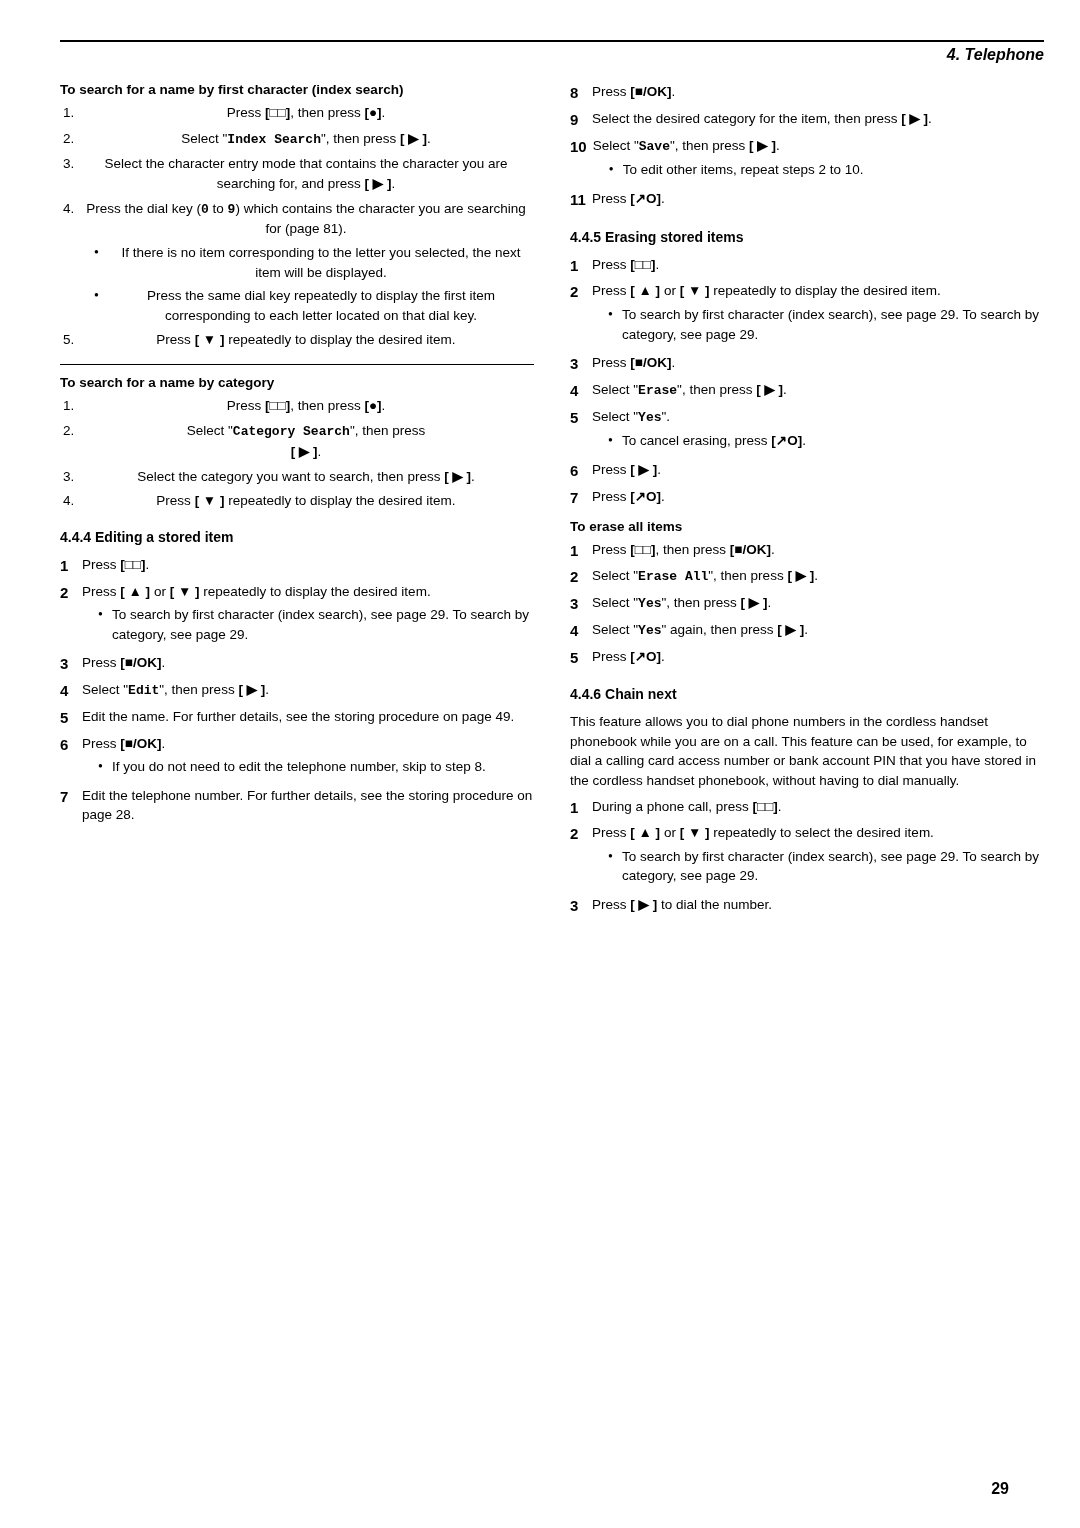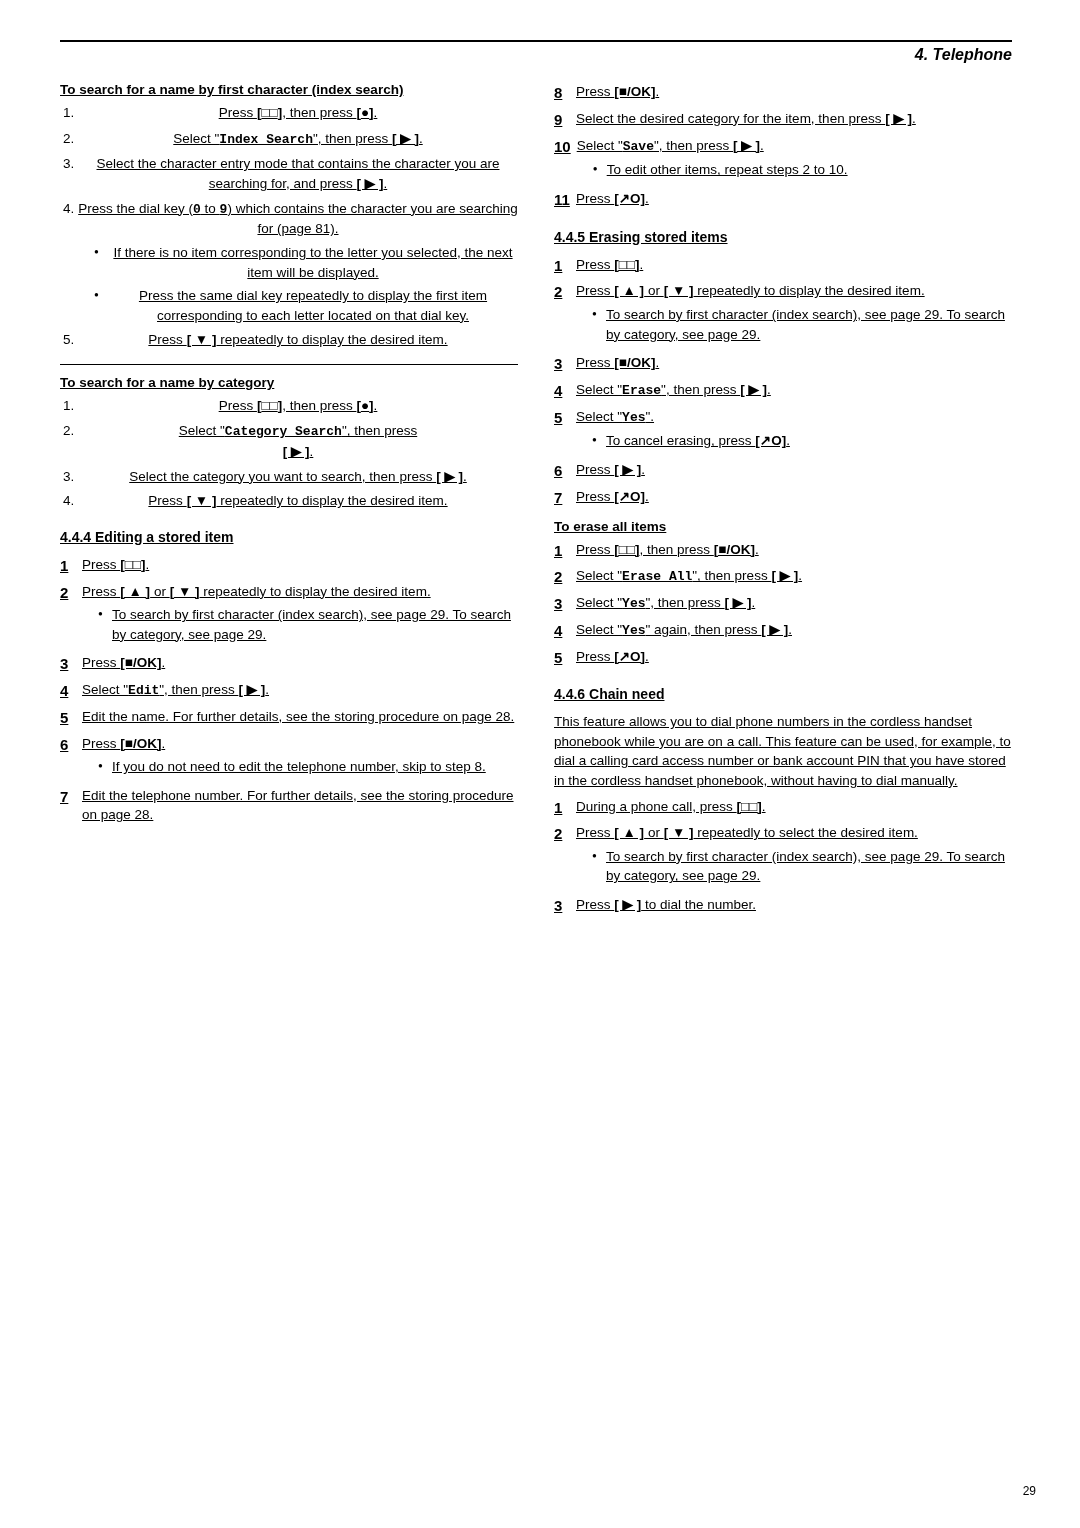--- a/index.html
+++ b/index.html
@@ -8,42 +8,41 @@
       font-family: Arial, Helvetica, sans-serif;
       font-size: 13.5px;
       color: #000;
       width: 1080px;
       min-height: 1528px;
       position: relative;
     }
     .page-container {
       width: 1080px;
       min-height: 1528px;
-      padding: 40px 68px 60px 60px;
+      padding: 40px 36px 60px 60px;
       position: relative;
     }
     .header-rule {
       border: none;
       border-top: 2px solid #000;
       margin-bottom: 4px;
     }
     .page-header {
       display: flex;
       justify-content: flex-end;
       margin-bottom: 18px;
     }
     .page-header-title {
       font-size: 16px;
       font-style: italic;
       font-weight: bold;
     }
     .two-col {
       display: flex;
       gap: 36px;
-      text-decoration: underline;
     }
     .col-left {
       flex: 1;
       max-width: 490px;
     }
     .col-right {
       flex: 1;
       max-width: 490px;
     }
     .section-rule {
@@ -118,23 +117,23 @@
       font-family: Arial, sans-serif;
       font-weight: bold;
     }
     p.para {
       margin-bottom: 6px;
       line-height: 1.45;
     }
     .page-num {
       position: absolute;
       bottom: 30px;
-      right: 44px;
-      font-size: 12px;
-      font-weight: normal;
+      right: 71px;
+      font-size: 16px;
+      font-weight: bold;
     }
     .sub-section-heading {
       font-size: 13.5px;
       font-weight: bold;
       margin: 10px 0 6px 0;
     }
   </style>
 </head>
 <body>
 
@@ -210,21 +209,21 @@
         <span class="step-content">Press <b>[■/OK]</b>.</span>
       </div>
       <div class="step-row">
         <span class="step-num">4</span>
         <span class="step-content">
           Select "<code>Edit</code>", then press <span class="kbd">[ ▶ ]</span>.
         </span>
       </div>
       <div class="step-row">
         <span class="step-num">5</span>
-        <span class="step-content">Edit the name. For further details, see the storing procedure on page 28.</span>
+        <span class="step-content">Edit the name. For further details, see the storing procedure on page 49.</span>
       </div>
       <div class="step-row">
         <span class="step-num">6</span>
         <span class="step-content">
           Press <b>[■/OK]</b>.
           <ul class="bullet-list">
             <li>If you do not need to edit the telephone number, skip to step 8.</li>
           </ul>
         </span>
       </div>
@@ -317,21 +316,21 @@
       </div>
       <div class="step-row">
         <span class="step-num">4</span>
         <span class="step-content">Select "<code>Yes</code>" again, then press <span class="kbd">[ ▶ ]</span>.</span>
       </div>
       <div class="step-row">
         <span class="step-num">5</span>
         <span class="step-content">Press <b>[↗O]</b>.</span>
       </div>
 
-      <div class="section-heading">4.4.6 Chain need</div>
+      <div class="section-heading">4.4.6 Chain next</div>
       <p class="para">This feature allows you to dial phone numbers in the cordless handset phonebook while you are on a call. This feature can be used, for example, to dial a calling card access number or bank account PIN that you have stored in the cordless handset phonebook, without having to dial manually.</p>
 
       <div class="step-row">
         <span class="step-num">1</span>
         <span class="step-content">During a phone call, press <span class="kbd">[<span style="font-family:'Courier New',monospace;font-weight:bold;">□□</span>]</span>.</span>
       </div>
       <div class="step-row">
         <span class="step-num">2</span>
         <span class="step-content">
           Press <span class="kbd">[ ▲ ]</span> or <span class="kbd">[ ▼ ]</span> repeatedly to select the desired item.

